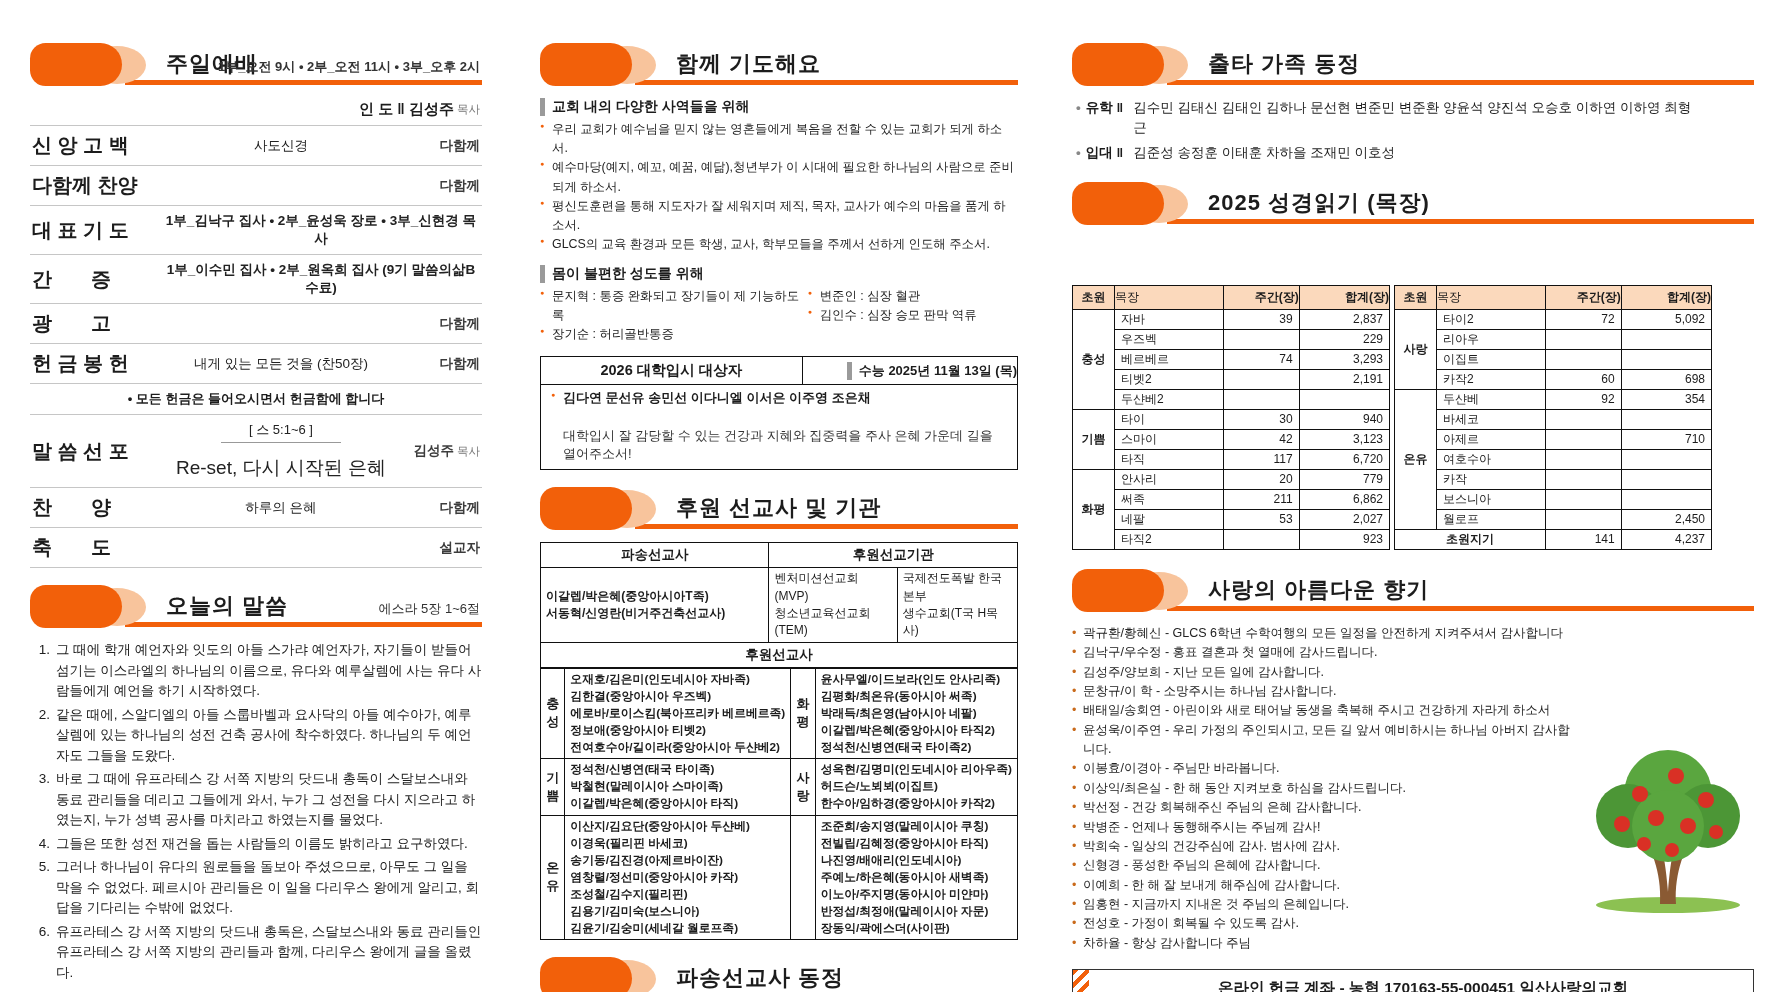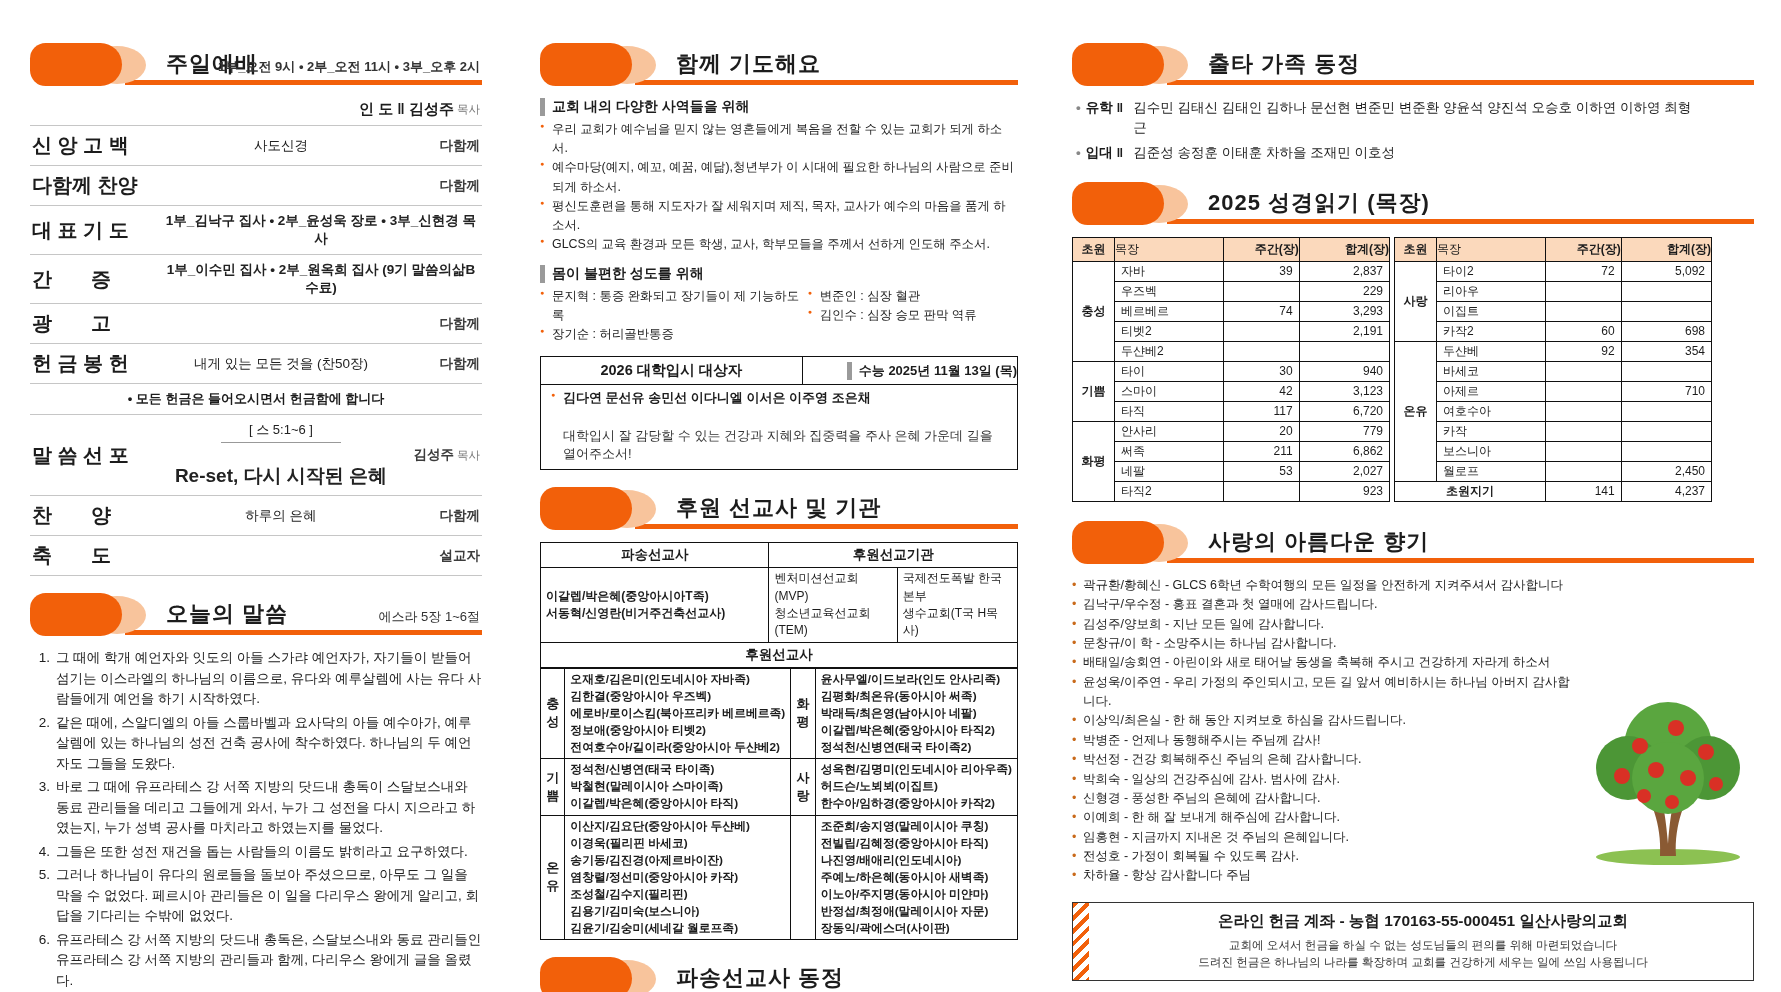--- a/index.html
+++ b/index.html
@@ -26,21 +26,21 @@
   
   .wrow{display:flex;align-items:center;border-top:1px solid var(--line);padding:6px 2px;}
   .wrow.first{border-top:none;justify-content:flex-end;padding-top:2px;}
   .wlabel{width:130px;font-weight:bold;font-size:20px;white-space:pre;flex:none;}
   .wcenter{flex:1;text-align:center;font-size:13.5px;color:var(--blk);}
   .wright{width:80px;text-align:right;font-weight:bold;font-size:13.5px;color:#3c3c3c;flex:none;}
   .lead{font-weight:bold;font-size:15px;}
   .role{font-size:11.5px;color:#777;font-weight:normal;margin-left:3px;}
   .wnote{border-top:1px solid var(--line);text-align:center;font-size:13px;font-weight:bold;padding:6px 0;}
   .sref{font-size:13px;display:inline-block;border-bottom:1px solid #999;padding:0 28px 3px;}
-  .stitle2{font-weight:bold;font-size:19px;margin-top:20px;}
+  .stitle2{font-weight:normal;font-size:19px;margin-top:12px;}
 
   
   .verse{display:flex;gap:6px;font-size:13.5px;line-height:1.52;margin-bottom:3px;color:#202020;}
   .vn{width:20px;flex:none;text-align:right;}
 
   
   .subhead{border-left:5px solid #9a9a9a;padding-left:7px;font-weight:bold;font-size:14px;margin:10px 0 4px;}
   .bl{list-style:none;}
   .bl li{font-size:12.4px;line-height:1.55;padding-left:12px;position:relative;color:#222;}
   .bl li::before{content:"●";position:absolute;left:0;top:1px;font-size:7px;color:var(--acc);}
@@ -65,21 +65,21 @@
   .suptab .grp{text-align:center;font-weight:bold;width:27px;font-size:13px;}
   .nmlist div{font-weight:bold;font-size:11.8px;line-height:1.45;white-space:nowrap;}
 
   
   .away-line{display:flex;font-size:13.5px;line-height:1.5;margin-bottom:4px;padding-left:4px;}
   .away-label{font-weight:bold;flex:none;margin-right:10px;}
   .away-label::before{content:"•";color:#888;margin-right:5px;}
   .away-names{max-width:560px;}
 
   .rwrap{display:flex;gap:4px;margin-top:4px;}
-  .rtab{width:318px;border:1.5px solid #111;}
+  .rtab{width:318px;border:1.5px solid #111;margin-top:48px;}
   .rtab th,.rtab td{border:1px solid #111;font-size:12px;height:16px;padding:1px 6px;}
   .rtab th{background:var(--thbg);font-weight:bold;text-align:center;padding:3px 0;}
   .rtab .g{text-align:center;font-weight:bold;width:40px;}
   .rtab .n{text-align:left;font-weight:normal;width:104px;}
   .rtab .v{text-align:right;width:72px;}
   .rtab .t{text-align:right;width:86px;}
 
   .thanks{position:relative;margin-top:6px;}
   .thanks li{list-style:none;font-size:12.5px;line-height:1.55;padding-left:11px;position:relative;max-width:505px;color:#222;}
   .thanks li::before{content:"•";position:absolute;left:0;color:#c96a1b;}
@@ -525,23 +525,24 @@
   </div>
 
   <div class="thanks">
     <ul>
         <li>곽규환/황혜신 - GLCS 6학년 수학여행의 모든 일정을 안전하게 지켜주셔서 감사합니다</li>
         <li>김낙구/우수정 - 홍표 결혼과 첫 열매에 감사드립니다.</li>
         <li>김성주/양보희 - 지난 모든 일에 감사합니다.</li>
         <li>문창규/이 학 - 소망주시는 하나님 감사합니다.</li>
         <li>배태일/송회연 - 아린이와 새로 태어날 동생을 축복해 주시고 건강하게 자라게 하소서</li>
         <li>윤성욱/이주연 - 우리 가정의 주인되시고, 모든 길 앞서 예비하시는 하나님 아버지 감사합니다.</li>
+        <li>이봉효/이경아 - 주님만 바라봅니다.</li>
         <li>이상익/최은실 - 한 해 동안 지켜보호 하심을 감사드립니다.</li>
+        <li>박선정 - 건강 회복해주신 주님의 은혜 감사합니다.</li>
         <li>박병준 - 언제나 동행해주시는 주님께 감사!</li>
-        <li>박선정 - 건강 회복해주신 주님의 은혜 감사합니다.</li>
         <li>박희숙 - 일상의 건강주심에 감사. 범사에 감사.</li>
         <li>신형경 - 풍성한 주님의 은혜에 감사합니다.</li>
         <li>이예희 - 한 해 잘 보내게 해주심에 감사합니다.</li>
         <li>임홍현 - 지금까지 지내온 것 주님의 은혜입니다.</li>
         <li>전성호 - 가정이 회복될 수 있도록 감사.</li>
         <li>차하율 - 항상 감사합니다 주님</li>
       </ul>
     <svg class="tree" width="168" height="172" viewBox="0 0 168 172">
       <ellipse cx="84" cy="163" rx="72" ry="8" fill="#8cc152"></ellipse>
       <path d="M76 162 C78 128 66 108 58 86 L74 92 C80 112 82 126 84 150 C86 124 88 112 94 92 L110 86 C102 108 90 128 92 162 Z" fill="#8a5a33"></path>

